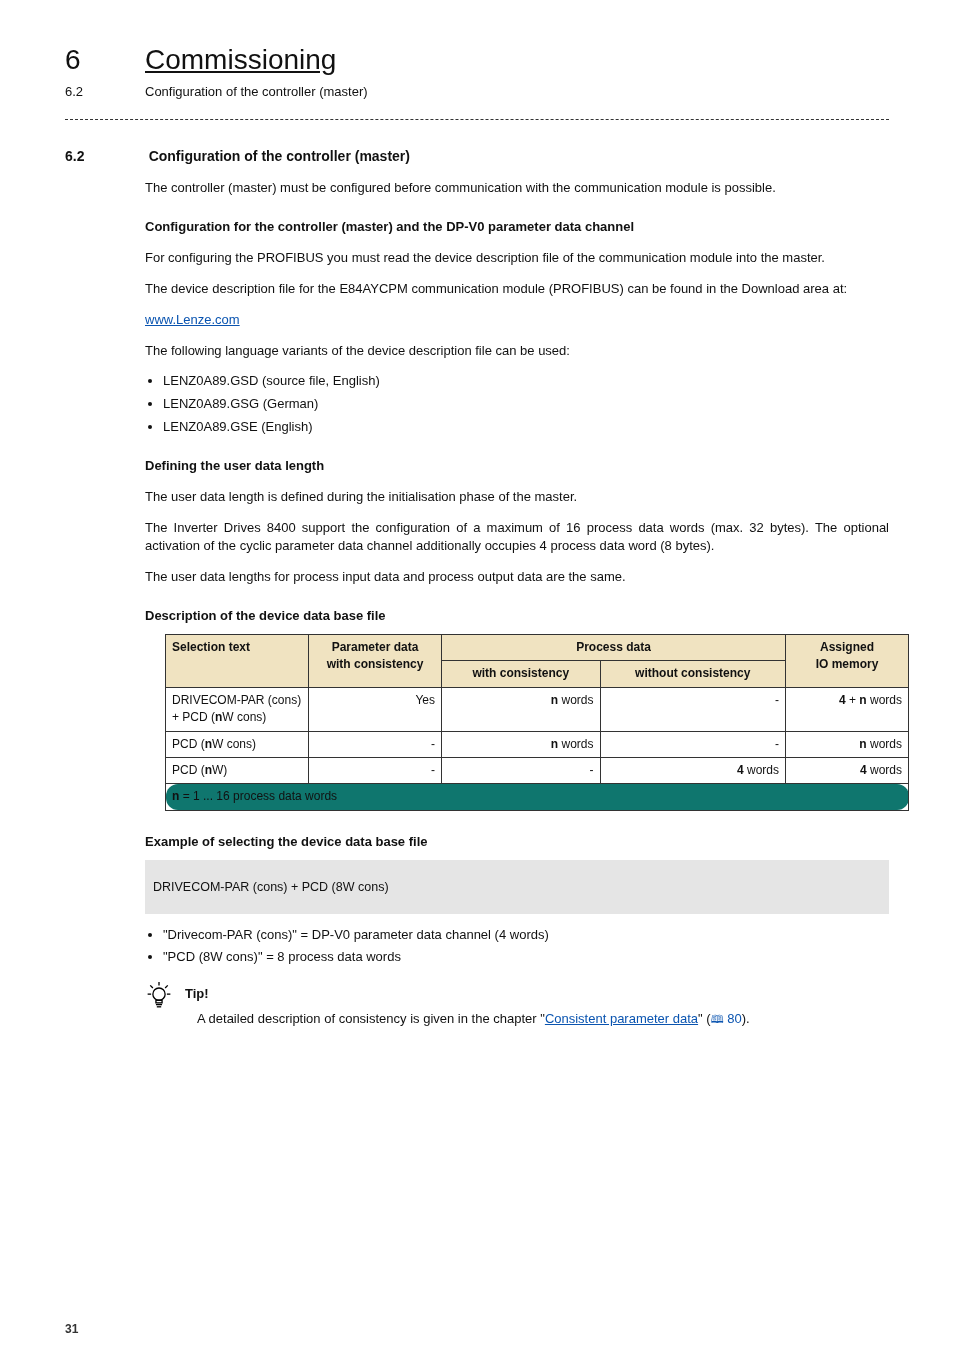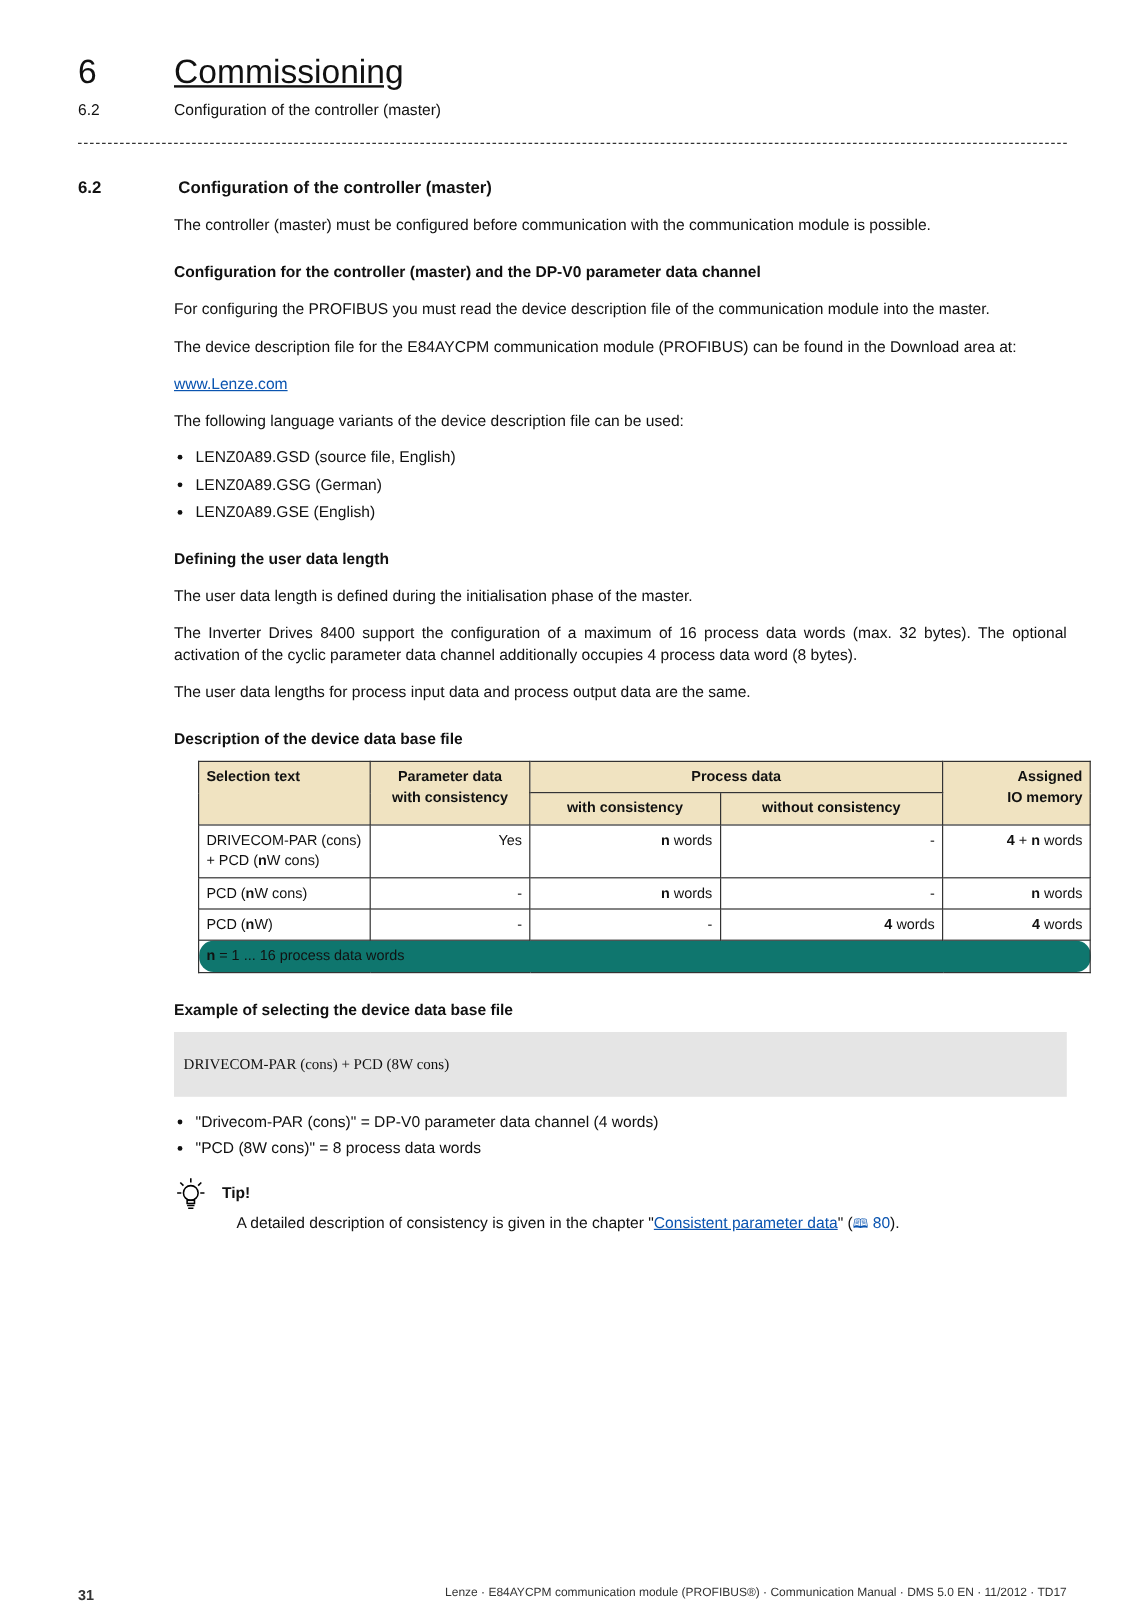--- a/index.html
+++ b/index.html
@@ -107,21 +107,21 @@
     text-align: left;
   }
   .last-row td {
     background: #0f766e;
     font-weight: 400;
     border-radius: 12px;
   }
   .codeblock {
     background: #e5e5e5;
     padding: 18px 8px;
-    font-family: Liberation Serif, serif;
+    font-family: Liberation Sans, sans-serif;
     font-size: 12.5px;
     margin: 8px 0 12px 0;
   }
   .tip-box {
     margin-top: 14px;
     position: relative;
     padding-left: 40px;
   }
   .tip-icon-svg {
     position: absolute;
@@ -207,21 +207,21 @@
 
   <table class="data">
     <thead>
       <tr>
         <th class="left" rowspan="2" style="width:130px;">Selection text</th>
         <th rowspan="2" style="width:120px;">
           <span>Parameter data</span><br>
           <span>with consistency</span>
         </th>
         <th colspan="2">Process data</th>
-        <th rowspan="2" style="width:110px;text-align:right;">
+        <th rowspan="2" style="width:110px;">
           <span>Assigned</span><br>
           <span>IO memory</span>
         </th>
       </tr>
       <tr>
         <th>with consistency</th>
         <th>without consistency</th>
       </tr>
     </thead>
     <tbody>
@@ -276,14 +276,13 @@
     <span class="tip-title">Tip!</span>
     <div class="tip-body">
       <span>A detailed description of consistency is given in the chapter "</span><a class="link">Consistent parameter data</a><span>" (</span><span class="pageref"><span class="book-icon">🕮</span> <span>80</span></span><span>).</span>
     </div>
   </div>
 
 </div>
 
 <div class="footer">
   <span class="page-num">31</span>
-  <span class="doc-info">Lenze · E84AYCPM communication module (PROFIBUS®) · Communication Manual · DMS 5.0 EN · 11/2012 · TD17</span>
 </div>
 
 </body></html>

